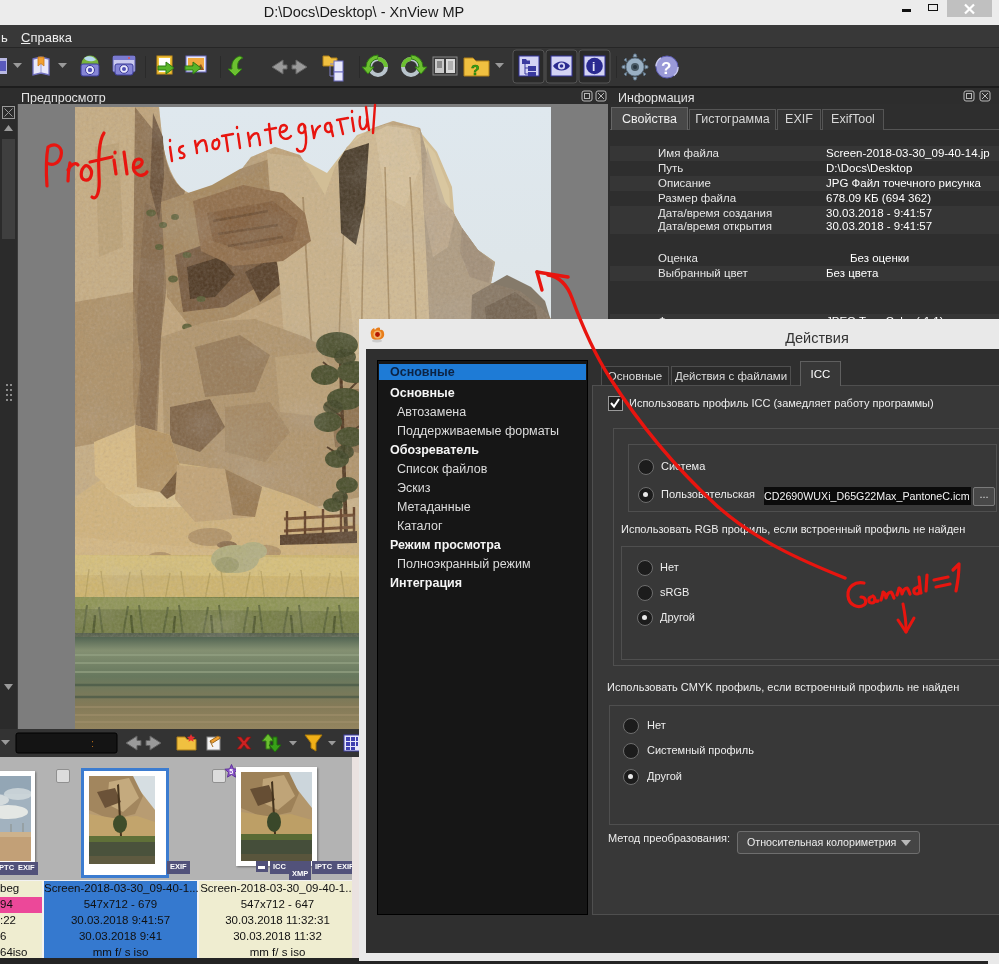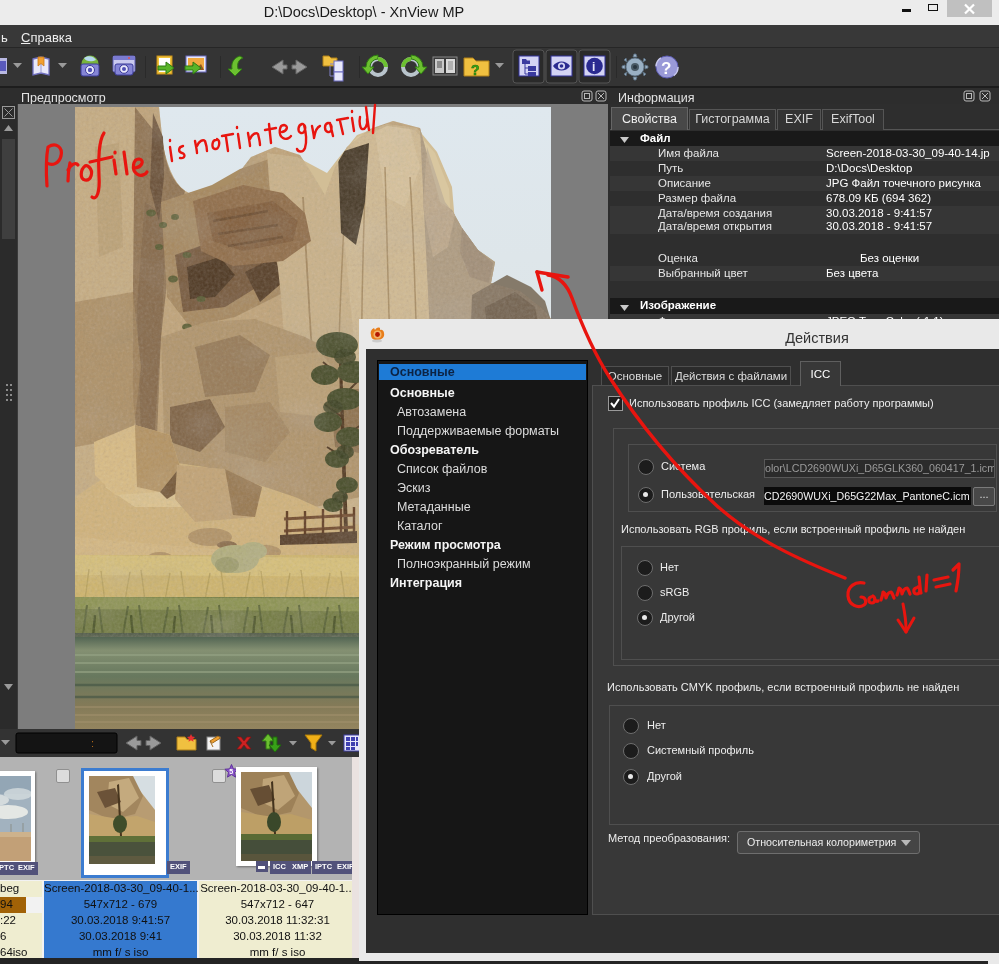--- a/index.html
+++ b/index.html
@@ -381,26 +381,20 @@
 
 <div class="abs" style="left:610px;top:104px;width:389px;height:625px;background:#2e2e2e;">
 
  <div class="abs" style="left:0;top:3px;width:389px;height:22px;border-bottom:1px solid #555;"></div>
  <div class="abs tt" style="left:1px;top:3px;width:75px;height:22px;background:#484848;border:1px solid #666;border-bottom:none;text-align:center;line-height:22px;font-size:12.5px;color:#f0f0f0;">Свойства</div>
  <div class="abs tt" style="left:79px;top:5px;width:85px;height:20px;background:#333;border:1px solid #555;border-bottom:none;text-align:center;line-height:19px;font-size:12.5px;color:#d8d8d8;">Гистограмма</div>
  <div class="abs tt" style="left:167px;top:5px;width:42px;height:20px;background:#333;border:1px solid #555;border-bottom:none;text-align:center;line-height:19px;font-size:12.5px;color:#d8d8d8;">EXIF</div>
  <div class="abs tt" style="left:212px;top:5px;width:60px;height:20px;background:#333;border:1px solid #555;border-bottom:none;text-align:center;line-height:19px;font-size:12.5px;color:#d8d8d8;">ExifTool</div>
 
  <div class="abs" style="left:0;top:27px;width:389px;height:215px;overflow:hidden;font-size:11.5px;">
-  <div class="abs tt" style="left:0;top:0;width:389px;height:15px;background:#191919;color:#fff;font-weight:bold;">
-        <span style="position:absolute;left:10px;top:3px;width:9px;height:9px;"><svg width="9" height="9">
-            <path d="M0,2 L9,2 L4.5,8 Z" fill="#c9c9c9"></path>
-          </svg></span>
-        <span style="position:absolute;left:30px;top:0.5px;">Файл</span>
-      </div>
   <div class="abs tt" style="left:0;top:15px;width:389px;height:15px;background:#363636;color:#e6e6e6;">
         <span style="position:absolute;left:48px;top:1px;">Имя файла</span>
         <span style="position:absolute;left:216px;top:1px;color:#fff;">Screen-2018-03-30_09-40-14.jp</span>
       </div>
   <div class="abs tt" style="left:0;top:30px;width:389px;height:15px;background:#2e2e2e;color:#e6e6e6;">
         <span style="position:absolute;left:48px;top:1px;">Путь</span>
         <span style="position:absolute;left:216px;top:1px;color:#fff;">D:\Docs\Desktop</span>
       </div>
   <div class="abs tt" style="left:0;top:45px;width:389px;height:15px;background:#363636;color:#e6e6e6;">
         <span style="position:absolute;left:48px;top:1px;">Описание</span>
@@ -417,31 +411,25 @@
   <div class="abs tt" style="left:0;top:90px;width:389px;height:15px;background:#2e2e2e;color:#e6e6e6;">
         <span style="position:absolute;left:48px;top:1px;">Дата/время изменения</span>
         <span style="position:absolute;left:216px;top:1px;color:#fff;">30.03.2018 - 9:41:57</span>
       </div>
   <div class="abs tt" style="left:0;top:88px;width:389px;height:15px;background:#363636;color:#e6e6e6;">
         <span style="position:absolute;left:48px;top:1px;">Дата/время открытия</span>
         <span style="position:absolute;left:216px;top:1px;color:#fff;">30.03.2018 - 9:41:57</span>
       </div>
   <div class="abs tt" style="left:0;top:120px;width:389px;height:15px;background:#2e2e2e;color:#e6e6e6;">
         <span style="position:absolute;left:48px;top:1px;">Оценка</span>
-        <span style="position:absolute;left:214px;top:1px;color:#fff;font-size:11.5px;padding-left:36px;">Без оценки</span>
+        <span style="position:absolute;left:204px;top:1px;color:#fff;font-size:11.5px;padding-left:36px;">Без оценки</span>
       </div>
   <div class="abs tt" style="left:0;top:135px;width:389px;height:15px;background:#363636;color:#e6e6e6;">
         <span style="position:absolute;left:48px;top:1px;">Выбранный цвет</span>
         <span style="position:absolute;left:216px;top:1px;color:#fff;font-size:11.5px;">Без цвета</span>
-      </div>
-  <div class="abs tt" style="left:0;top:167px;width:389px;height:16px;background:#191919;color:#fff;font-weight:bold;">
-        <span style="position:absolute;left:10px;top:4px;width:9px;height:9px;"><svg width="9" height="9">
-            <path d="M0,2 L9,2 L4.5,8 Z" fill="#c9c9c9"></path>
-          </svg></span>
-        <span style="position:absolute;left:30px;top:1px;">Изображение</span>
       </div>
   <div class="abs tt" style="left:0;top:183px;width:389px;height:15px;background:#363636;color:#e6e6e6;">
         <span style="position:absolute;left:48px;top:1px;">Формат</span>
         <span style="position:absolute;left:216px;top:1px;color:#fff;">JPEG True Color (-1.1)</span>
       </div>
  </div>
 </div>
 
 <div class="abs" style="left:0;top:729px;width:999px;height:28px;background:#333;"></div>
 <svg class="abs" style="left:0;top:729px;" width="370" height="28" viewBox="0 0 370 28">
@@ -543,29 +531,29 @@
   <ellipse cx="33" cy="50" rx="7" ry="10" fill="#3a482a"></ellipse>
   <rect y="62" width="71" height="8" fill="#596a34"></rect>
   <rect y="68" width="71" height="21" fill="#454e3a"></rect>
   <rect y="82" width="71" height="7" fill="#59553c"></rect>
  </svg>
 </div>
 <div class="abs" style="left:256px;top:861px;width:12px;height:11px;background:#52527a;">
     <span style="position:absolute;left:2px;top:5px;width:7px;height:3px;background:#fff;"></span>
   </div>
 <div class="abs tt" style="left:270px;top:861px;height:11px;background:#52527a;color:#fff;font-size:7.5px;font-weight:bold;padding:1px 3px;line-height:9px;">ICC</div>
-<div class="abs tt" style="left:289px;top:861px;height:11px;background:#52527a;color:#fff;font-size:7.5px;font-weight:bold;padding:1px 3px;line-height:9px;">XMP</div>
+<div class="abs tt" style="left:289px;top:861px;height:11px;background:#52527a;color:#fff;font-size:7.5px;font-weight:bold;padding:8px 3px;line-height:9px;">XMP</div>
 <div class="abs tt" style="left:312px;top:861px;height:11px;background:#52527a;color:#fff;font-size:7.5px;font-weight:bold;padding:1px 3px;line-height:9px;">IPTC</div>
 <div class="abs tt" style="left:334px;top:861px;height:11px;background:#52527a;color:#fff;font-size:7.5px;font-weight:bold;padding:1px 3px;line-height:9px;">EXIF</div>
 
 <div class="abs" style="left:0;top:880px;width:358px;height:79px;background:#f2f2f2;"></div>
 <div class="abs tt" style="left:0;top:880px;width:360px;height:78px;font-size:11.5px;color:#101010;">
 
  <div class="abs" style="left:0;top:1px;width:42px;height:15px;background:#efedd0;padding-top:1px;">beg</div>
- <div class="abs" style="left:0;top:17px;width:26px;height:15px;background:#a16207;padding-top:1px;">94</div>
+ <div class="abs" style="left:0;top:17px;width:42px;height:15px;background:#ec4899;padding-top:1px;">94</div>
  <div class="abs" style="left:0;top:33px;width:42px;height:15px;background:#efedd0;padding-top:1px;">:22</div>
  <div class="abs" style="left:0;top:49px;width:42px;height:15px;background:#efedd0;padding-top:1px;">6</div>
  <div class="abs" style="left:0;top:65px;width:42px;height:15px;background:#efedd0;padding-top:1px;">64iso</div>
 
  <div class="abs" style="left:44px;top:1px;width:153px;height:15px;background:#3579cf;text-align:center;padding-top:1px;">Screen-2018-03-30_09-40-1...</div>
  <div class="abs" style="left:44px;top:17px;width:153px;height:15px;background:#3579cf;text-align:center;padding-top:1px;">547x712 - 679</div>
  <div class="abs" style="left:44px;top:33px;width:153px;height:15px;background:#3579cf;text-align:center;padding-top:1px;">30.03.2018 9:41:57</div>
  <div class="abs" style="left:44px;top:49px;width:153px;height:15px;background:#3579cf;text-align:center;padding-top:1px;">30.03.2018 9:41</div>
  <div class="abs" style="left:44px;top:65px;width:153px;height:15px;background:#3579cf;text-align:center;padding-top:1px;">mm f/ s iso</div>
 
@@ -615,21 +603,20 @@
   <svg class="abs" style="left:243px;top:48px;" width="12" height="12">
         <path d="M2,6 L5,9.5 L10,2" stroke="#fff" stroke-width="2" fill="none"></path>
       </svg>
   <div class="abs tt" style="left:263px;top:48px;font-size:11px;color:#ededed;">Использовать профиль ICC (замедляет работу программы)</div>
 
   <div class="abs" style="left:247px;top:79px;width:386px;height:236px;border:1px solid #4f4f4f;border-right:none;"></div>
 
   <div class="abs" style="left:262px;top:95px;width:367px;height:66px;border:1px solid #4f4f4f;"></div>
   <div class="abs" style="left:272px;top:110px;width:14px;height:14px;border-radius:50%;background:#1c1c1c;border:1px solid #6e6e6e;"></div>
   <div class="abs tt" style="left:295px;top:111px;font-size:11px;color:#ededed;">Система</div>
-  <div class="abs tt" style="left:398px;top:110px;width:229px;height:17px;background:#2b2b2b;border:1px solid #585858;font-size:10.7px;color:#9a9a9a;line-height:17px;overflow:hidden;">olor\LCD2690WUXi_D65GLK360_060417_1.icm</div>
   <div class="abs" style="left:272px;top:138px;width:14px;height:14px;border-radius:50%;background:#1c1c1c;border:1px solid #6e6e6e;"></div>
   <div class="abs" style="left:277px;top:143px;width:5px;height:5px;border-radius:50%;background:#e8e8e8;"></div>
   <div class="abs tt" style="left:295px;top:139px;font-size:11px;color:#ededed;">Пользовательская</div>
   <div class="abs tt" style="left:398px;top:138px;width:207px;height:18px;background:#0b0b0b;font-size:10.7px;color:#f2f2f2;line-height:18px;overflow:hidden;">CD2690WUXi_D65G22Max_PantoneC.icm</div>
   <div class="abs tt" style="left:607px;top:138px;width:20px;height:17px;background:#484848;border:1px solid #7a7a7a;border-radius:2px;text-align:center;line-height:13px;font-size:11px;color:#ddd;">...</div>
 
   <div class="abs tt" style="left:255px;top:174px;font-size:11px;color:#ededed;">Использовать RGB профиль, если встроенный профиль не найден</div>
 
   <div class="abs" style="left:255px;top:197px;width:378px;height:112px;border:1px solid #4f4f4f;border-right:none;"></div>
   <div class="abs" style="left:271px;top:211px;width:14px;height:14px;border-radius:50%;background:#1c1c1c;border:1px solid #6e6e6e;"></div>

